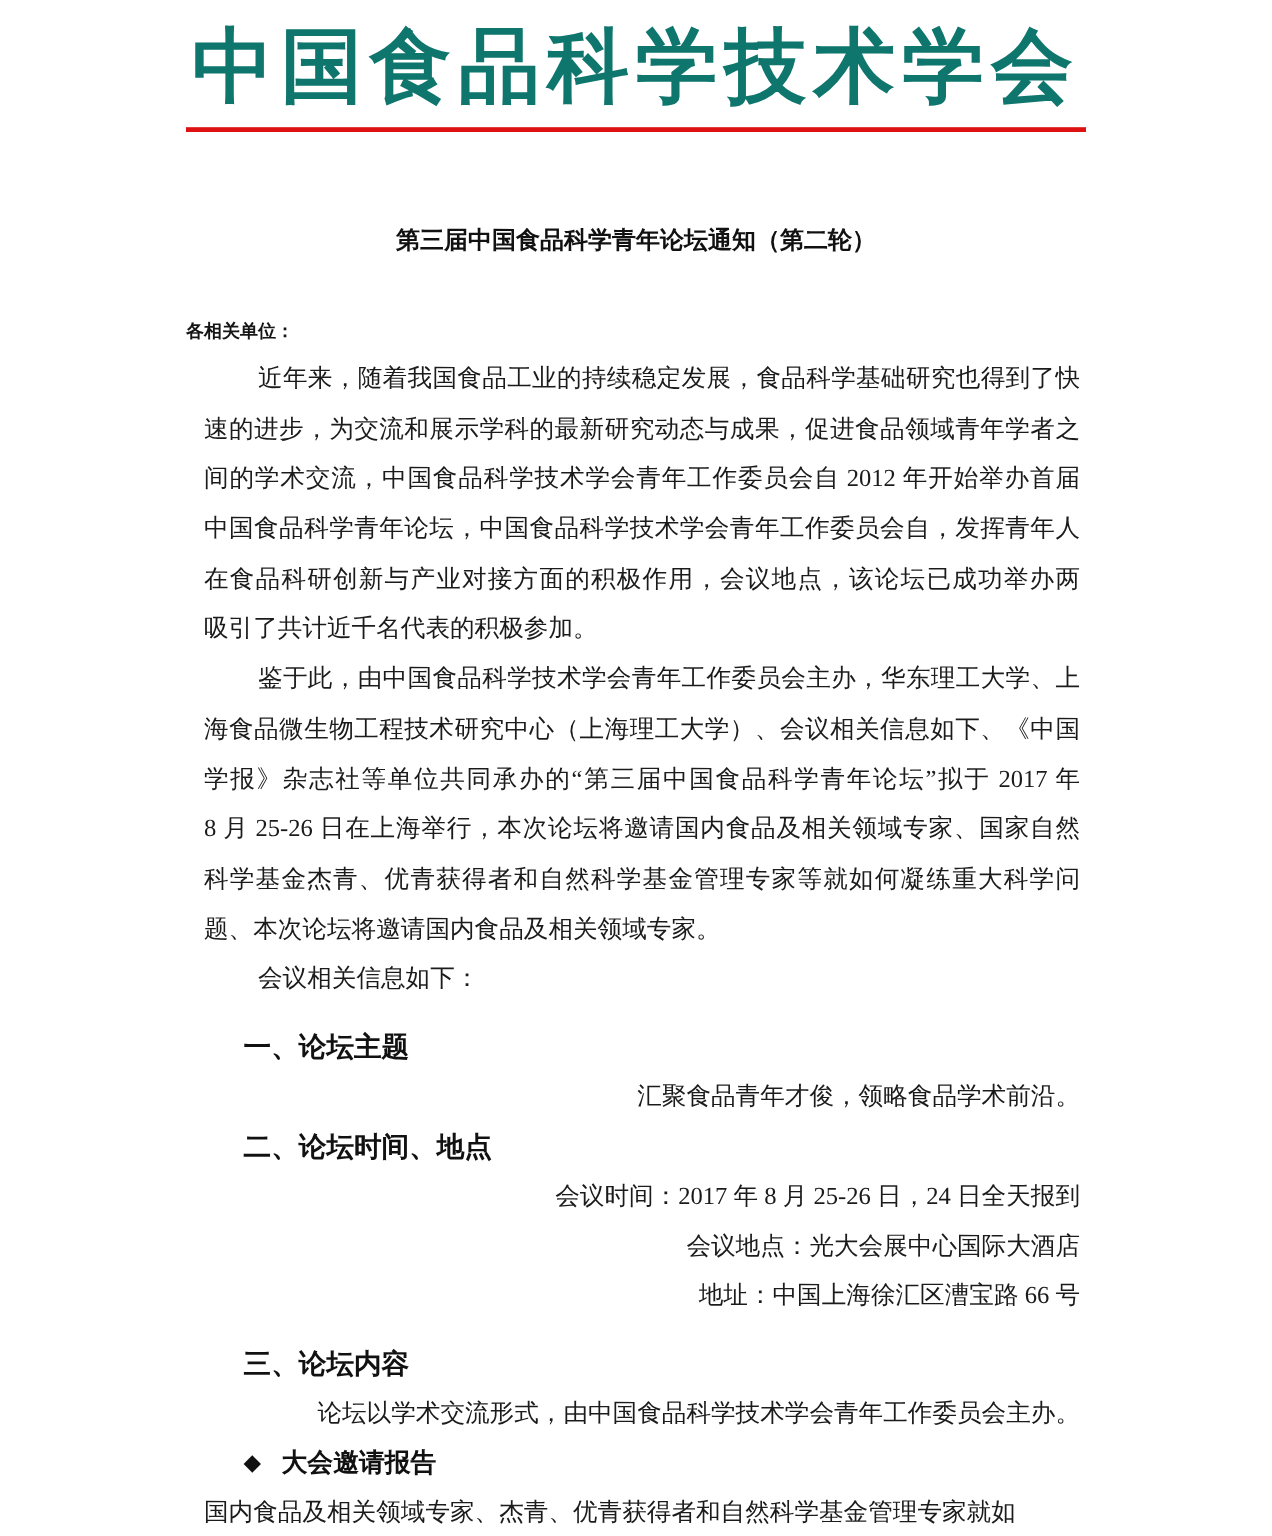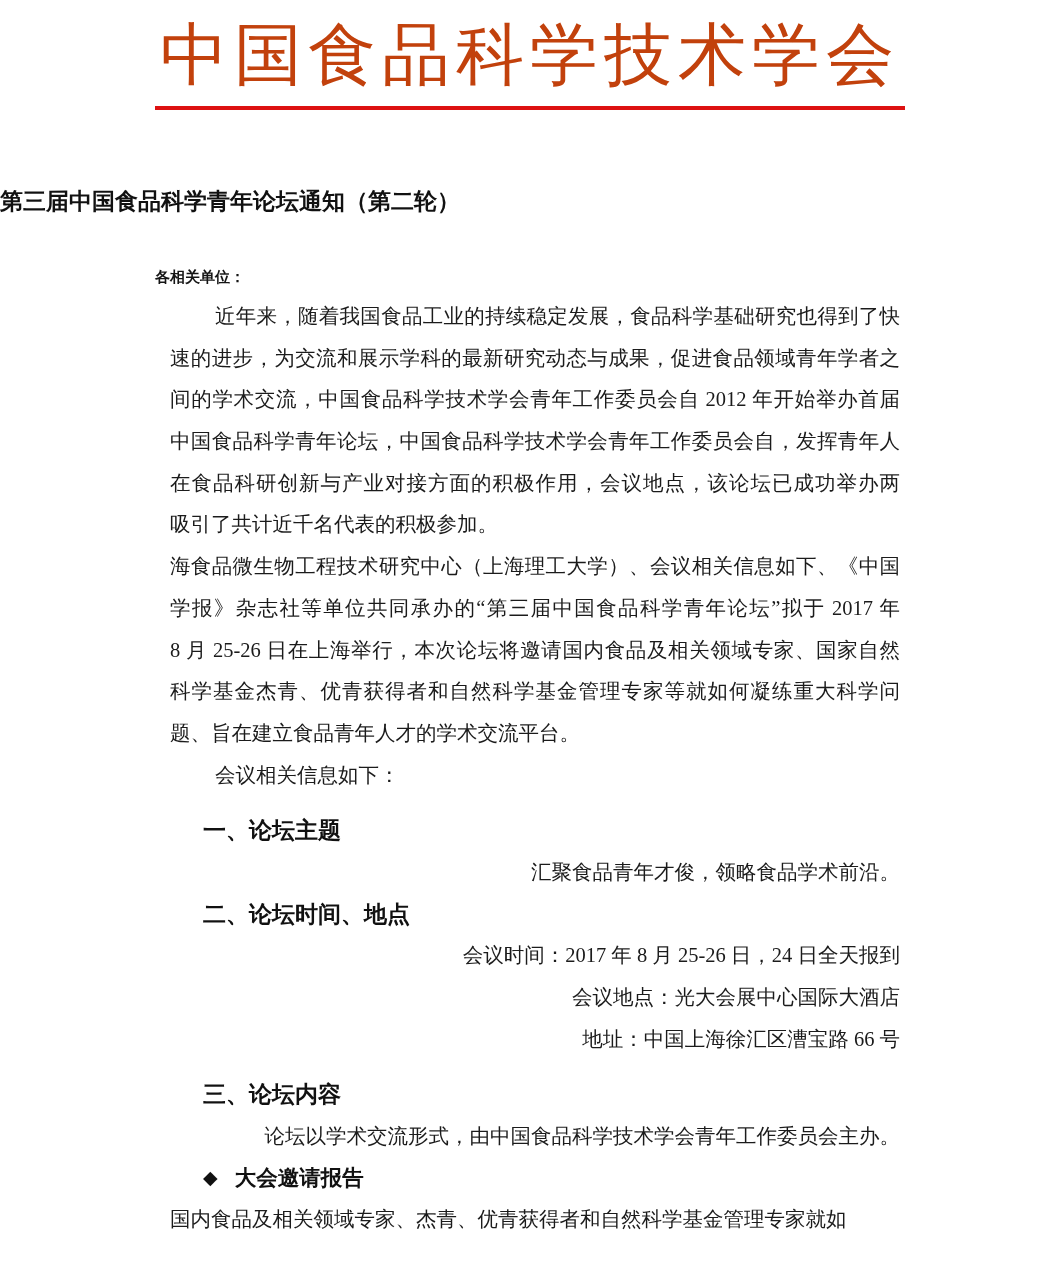--- a/index.html
+++ b/index.html
@@ -12,40 +12,40 @@
     background: #ffffff;
     overflow: hidden;
     font-family: "Liberation Serif", "DejaVu Serif", serif;
     color: #1b1b1b;
   }
   
   .org-name {
     padding-top: 18px;
     text-align: center;
     font-family: "Liberation Serif", "DejaVu Serif", serif;
-    font-weight: normal;
+    font-weight: bold;
     font-size: 68px;
     line-height: 74px;
     letter-spacing: 6px;
-    color: #c2410c;
+    color: #0f766e;
     white-space: nowrap;
   }
   .red-rule {
     width: 750px;
     height: 4px;
     margin: 14px auto 0 auto;
     background: #dd1111;
   }
   
   .doc-title {
     margin-top: 74px;
-    text-align: left;
+    text-align: center;
     font-family: "Liberation Sans", "DejaVu Sans", sans-serif;
     font-weight: bold;
-    font-size: 23px;
+    font-size: 20px;
     line-height: 34px;
     color: #111;
     white-space: nowrap;
   }
   
   .salutation {
     margin: 46px 0 0 155px;
     font-size: 15px;
     line-height: 26px;
     font-weight: bold;
@@ -123,25 +123,26 @@
     <div>
       <div class="ln first">近年来，随着我国食品工业的持续稳定发展，食品科学基础研究也得到了快</div>
       <div class="ln">速的进步，为交流和展示学科的最新研究动态与成果，促进食品领域青年学者之</div>
       <div class="ln">间的学术交流，中国食品科学技术学会青年工作委员会自 2012 年开始举办首届</div>
       <div class="ln">中国食品科学青年论坛，中国食品科学技术学会青年工作委员会自，发挥青年人才</div>
       <div class="ln">在食品科研创新与产业对接方面的积极作用，会议地点，该论坛已成功举办两届，</div>
       <div class="ln last">吸引了共计近千名代表的积极参加。</div>
     </div>
 
     <div>
+      <div class="ln first">鉴于此，由中国食品科学技术学会青年工作委员会主办，华东理工大学、上</div>
       <div class="ln">海食品微生物工程技术研究中心（上海理工大学）、会议相关信息如下、《中国食品</div>
       <div class="ln">学报》杂志社等单位共同承办的“第三届中国食品科学青年论坛”拟于 2017 年</div>
       <div class="ln">8 月 25-26 日在上海举行，本次论坛将邀请国内食品及相关领域专家、国家自然</div>
       <div class="ln">科学基金杰青、优青获得者和自然科学基金管理专家等就如何凝练重大科学问</div>
-      <div class="ln last">题、旨在建立食品青年人才的学术交流平台。</div>
+      <div class="ln last">题、本次论坛将邀请国内食品及相关领域专家。</div>
     </div>
 
     <div class="ln first last">会议相关信息如下：</div>
 
     <section>
       <h2 class="sec-h gap-before">一、论坛主题</h2>
       <div class="sec-ln">汇聚食品青年才俊，领略食品学术前沿。</div>
     </section>
 
     <section>

